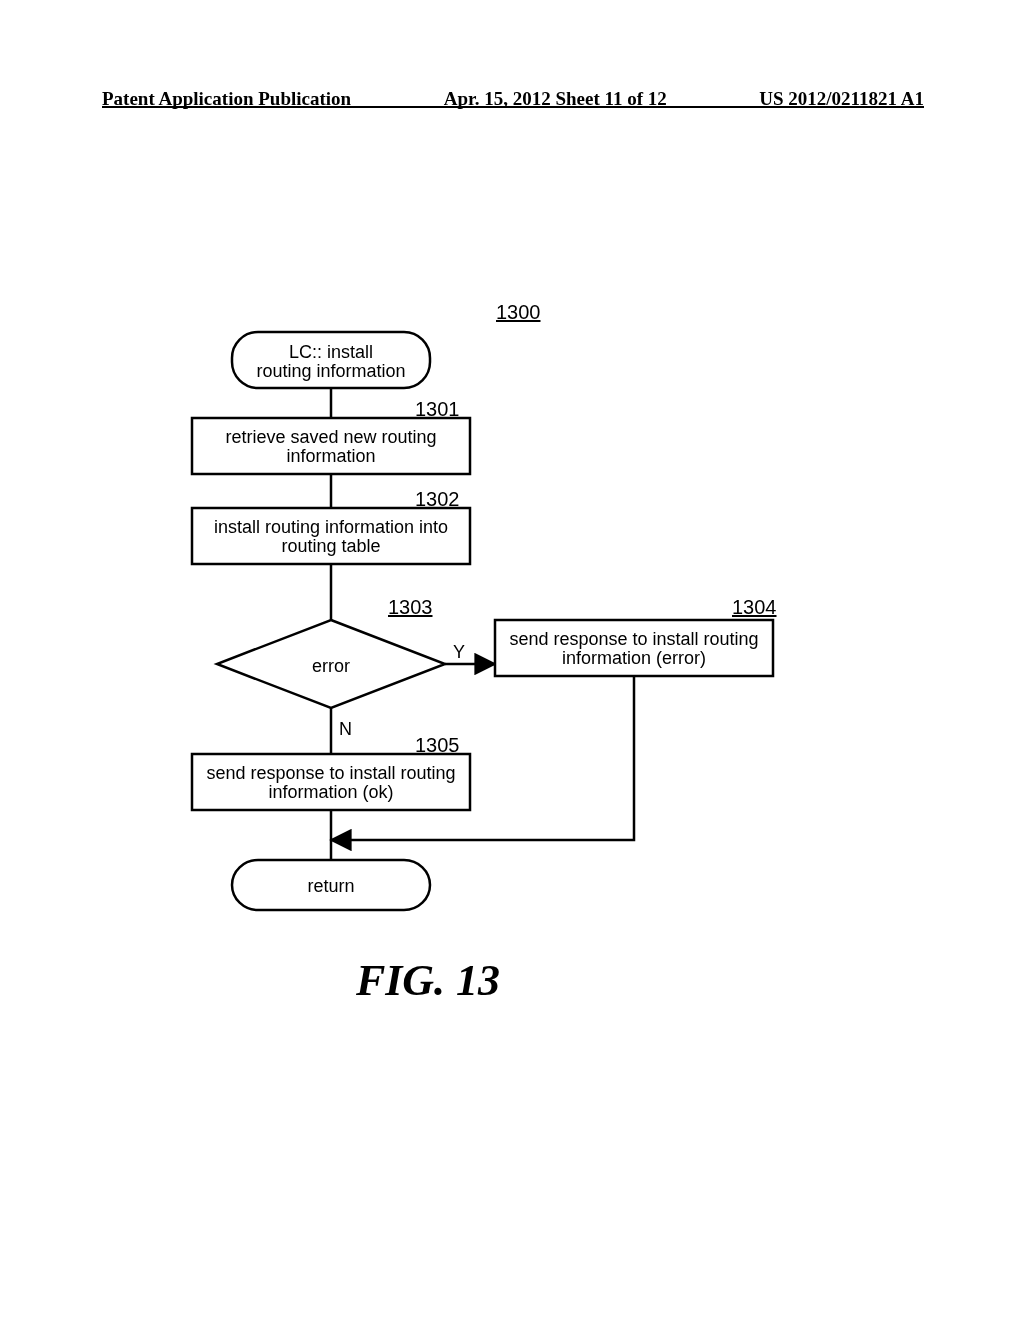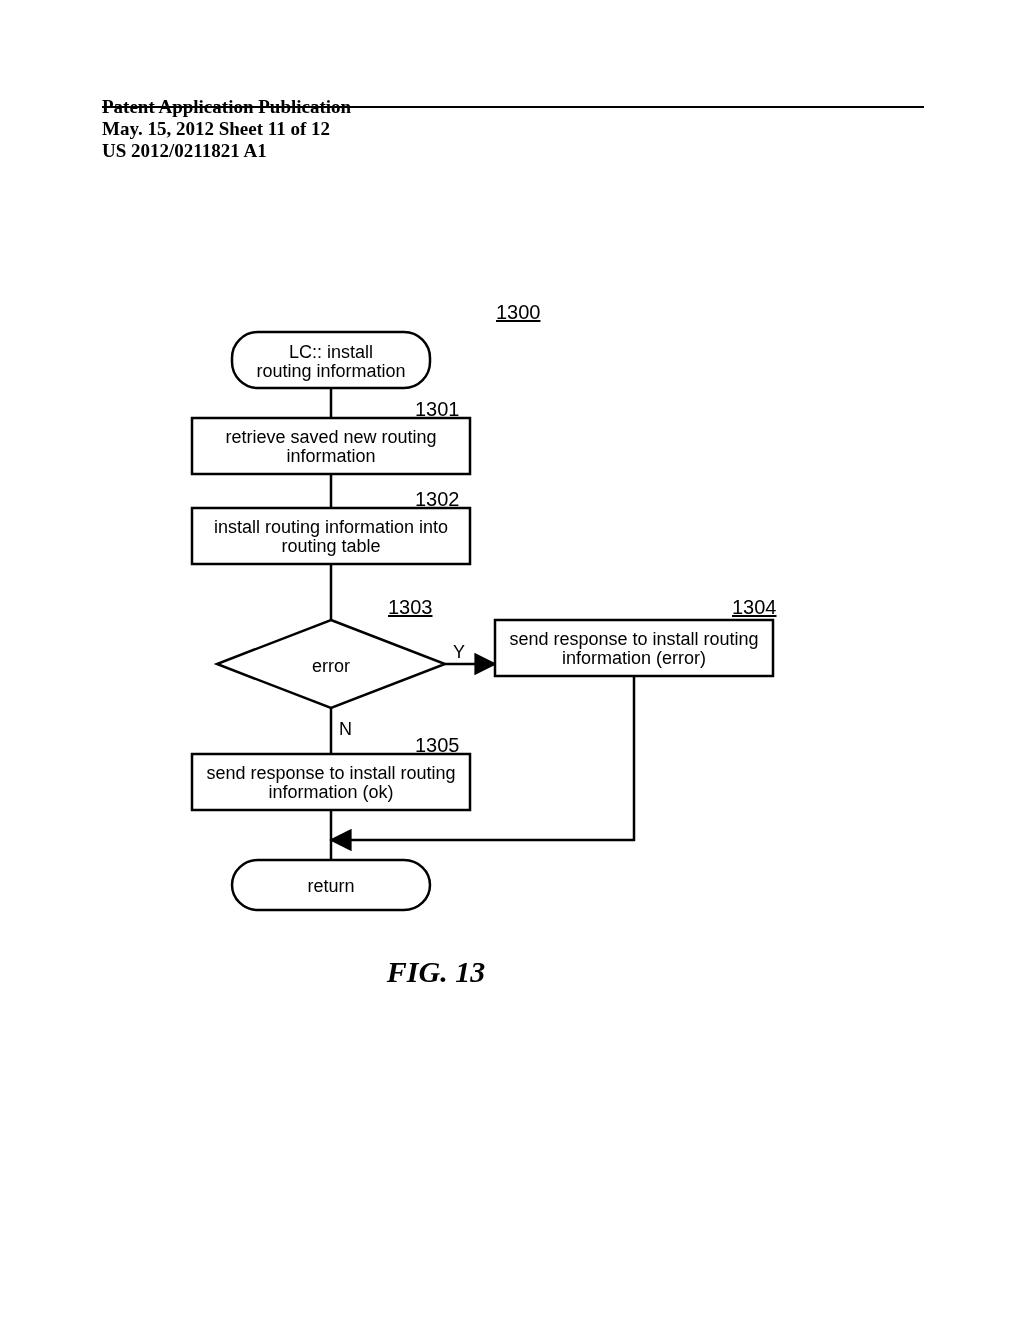--- a/index.html
+++ b/index.html
@@ -7,62 +7,61 @@
     padding: 0;
     font-family: "Times New Roman", Times, serif;
     background: #fff;
     color: #000;
     width: 1024px;
     height: 1320px;
     position: relative;
   }
   .header {
     position: absolute;
-    top: 96px;
+    top: 88px;
     left: 102px;
     right: 100px;
     display: flex;
+    justify-content: space-between;
     font-size: 19px;
     font-weight: bold;
-    flex-direction: column;
   }
   .header-rule {
     position: absolute;
     top: 106px;
     left: 102px;
     right: 100px;
     border-top: 2px solid #000;
   }
   .svg-wrap {
     position: absolute;
     top: 0;
     left: 0;
   }
   .fig-caption {
     position: absolute;
     top: 955px;
     width: 856px;
     text-align: center;
-    font-size: 30px;
+    font-size: 44px;
     font-style: italic;
     font-weight: bold;
     font-family: "Times New Roman", Times, serif;
-    padding-left: 8px;
   }
   text {
     font-family: Arial, Helvetica, sans-serif;
     fill: #000;
   }
 </style>
 </head>
 <body>
 
 <div class="header">
   <span>Patent Application Publication</span>
-  <span>May. 15, 2012 Sheet 11 of 12</span>
+  <span>Apr. 15, 2012 Sheet 11 of 12</span>
   <span>US 2012/0211821 A1</span>
 </div>
 <div class="header-rule"></div>
 
 <svg class="svg-wrap" width="1024" height="1320">
   <defs>
     <marker id="arrow" viewBox="0 0 12 12" refX="11" refY="6" markerWidth="9" markerHeight="9" orient="auto-start-reverse">
       <path d="M 0 0 L 12 6 L 0 12 z" fill="#000"></path>
     </marker>
   </defs>

